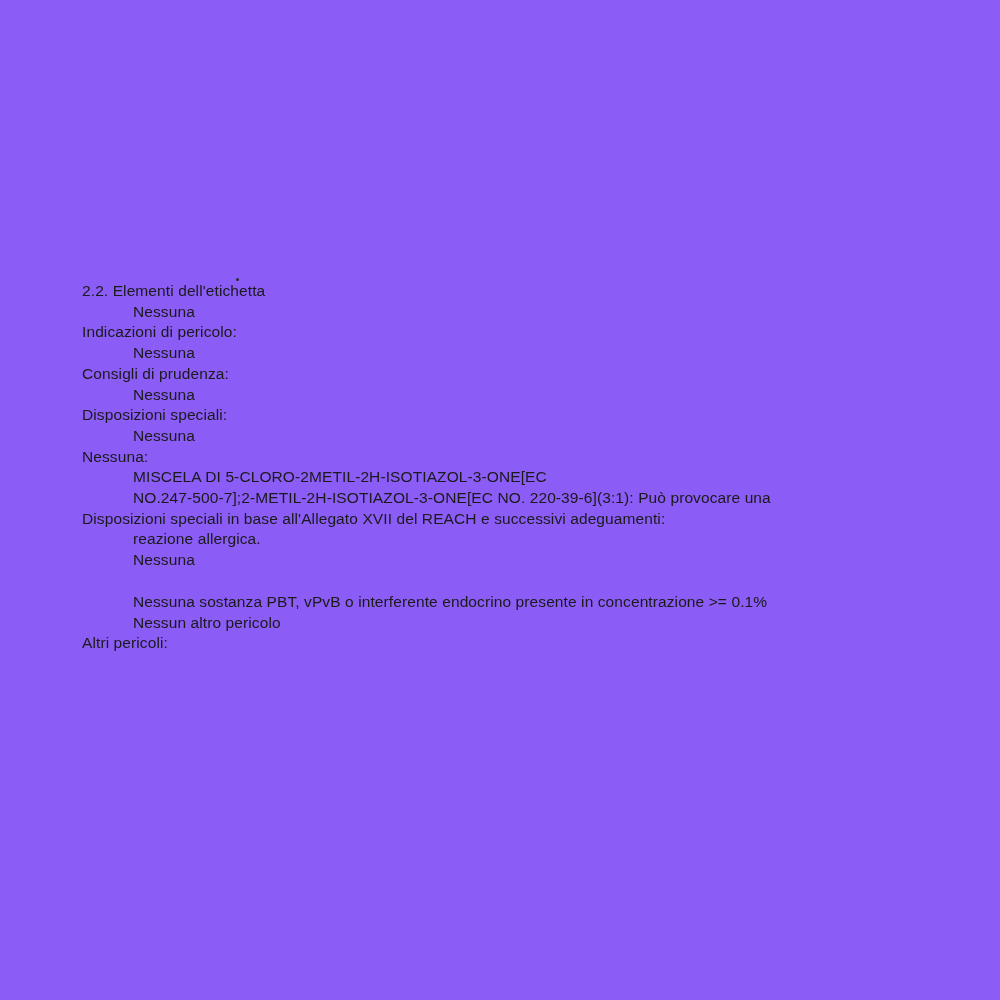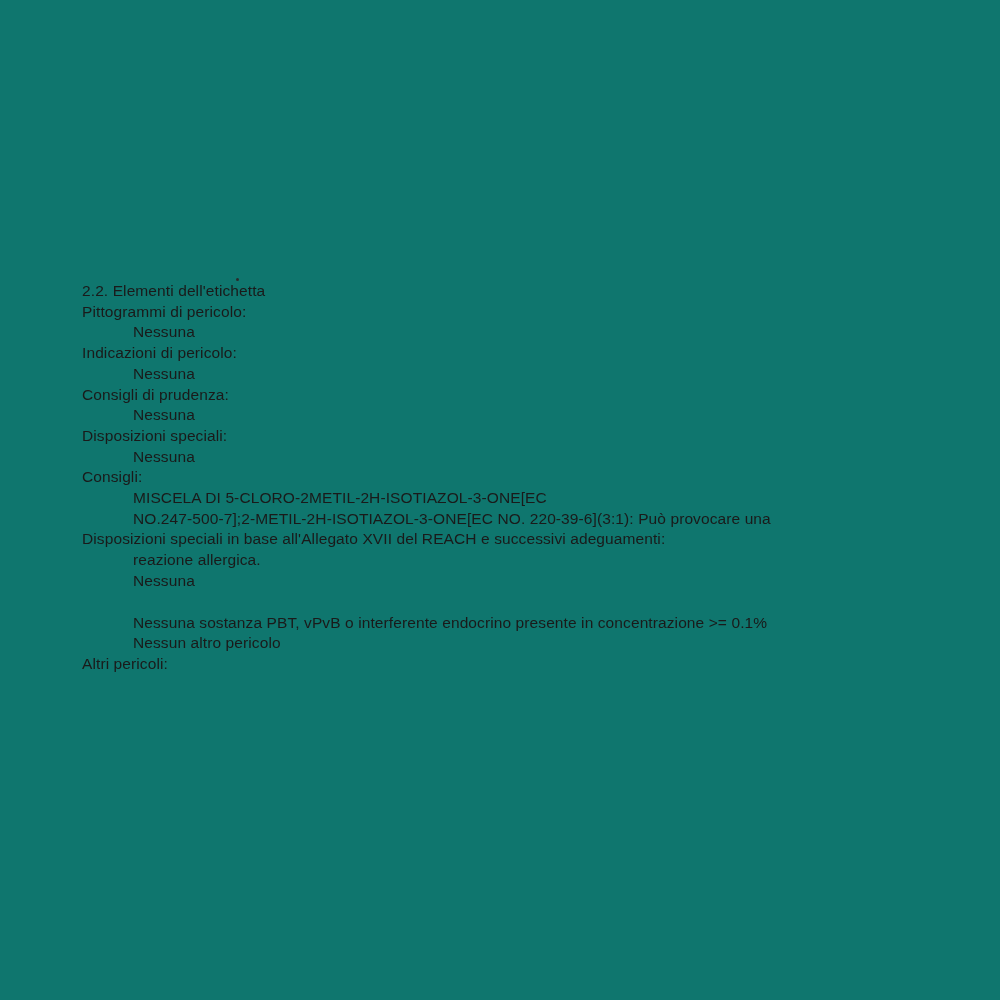--- a/index.html
+++ b/index.html
@@ -4,21 +4,21 @@
 <style>
   html, body {
     margin: 0;
     padding: 0;
     background: #ffffff;
   }
   .page {
     position: relative;
     width: 1000px;
     height: 1000px;
-    background: #0f766e;
+    background: #8b5cf6;
     overflow: hidden;
     font-family: "Liberation Sans", "DejaVu Sans", sans-serif;
   }
   .textblock {
     position: absolute;
     left: 82px;
     top: 281px;
     width: 850px;
     font-size: 15.5px;
     line-height: 20.7px;
@@ -44,29 +44,28 @@
     border-radius: 50%;
   }
 </style>
 </head>
 <body>
 
 <div class="page">
   <div class="artifact-dot"></div>
   <div class="textblock">
     <div class="line">2.2. Elementi dell'etichetta</div>
-    <div class="line">Pittogrammi di pericolo:</div>
     <div class="line ind">Nessuna</div>
     <div class="line">Indicazioni di pericolo:</div>
     <div class="line ind">Nessuna</div>
     <div class="line">Consigli di prudenza:</div>
     <div class="line ind">Nessuna</div>
     <div class="line">Disposizioni speciali:</div>
     <div class="line ind">Nessuna</div>
-    <div class="line">Consigli:</div>
+    <div class="line">Nessuna:</div>
     <div class="line ind">MISCELA DI 5-CLORO-2METIL-2H-ISOTIAZOL-3-ONE[EC</div>
     <div class="line ind">NO.247-500-7];2-METIL-2H-ISOTIAZOL-3-ONE[EC NO. 220-39-6](3:1): Può provocare una</div>
     <div class="line">Disposizioni speciali in base all'Allegato XVII del REACH e successivi adeguamenti:</div>
     <div class="line ind">reazione allergica.</div>
     <div class="line ind">Nessuna</div>
     <div class="spacer"></div>
     <div class="line ind">Nessuna sostanza PBT, vPvB o interferente endocrino presente in concentrazione &gt;= 0.1%</div>
     <div class="line ind">Nessun altro pericolo</div>
     <div class="line">Altri pericoli:</div>
   </div>

